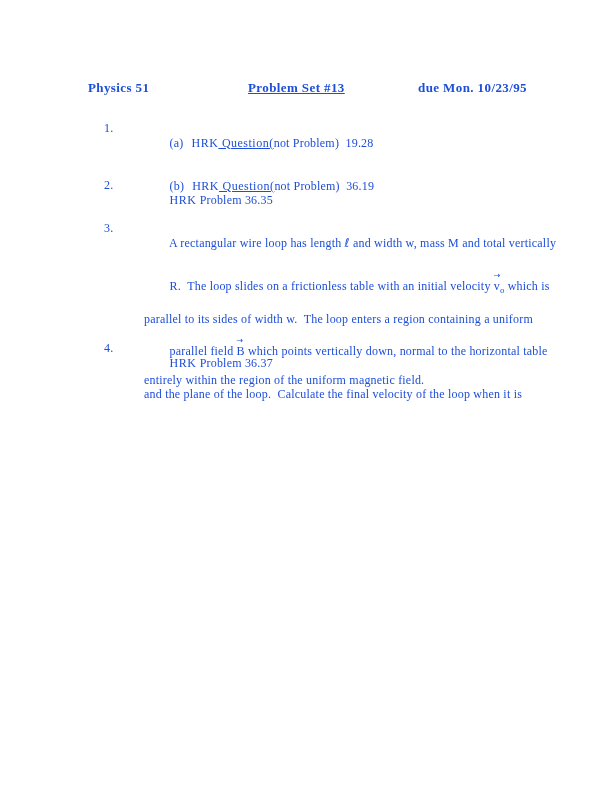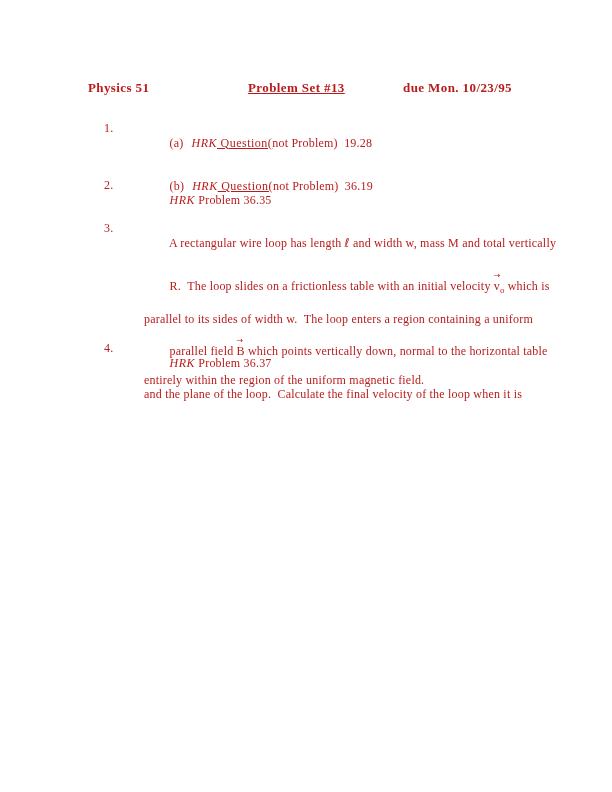--- a/index.html
+++ b/index.html
@@ -4,36 +4,36 @@
 <style>
   html, body { margin: 0; padding: 0; background: #888; }
   .page {
     position: relative;
     width: 612px;
     height: 792px;
     margin: 0 auto;
     background: #ffffff;
     font-family: "Liberation Serif", serif;
     font-size: 12px;
-    color: #b91c1c;
+    color: #1d4ed8;
     letter-spacing: 0.2px;
     overflow: hidden;
   }
   .hdr { position: absolute; top: 80px; font-weight: bold; font-size: 13px; letter-spacing: 0.4px; white-space: pre; }
   .hdr-course { left: 88px; }
   .hdr-title  { left: 248px; text-decoration: underline; }
-  .hdr-due    { left: 403px; }
+  .hdr-due    { left: 418px; }
 
   .item { position: absolute; left: 104px; }
   .item .num { position: absolute; left: 0; top: 0; white-space: pre; }
   .item .content { margin-left: 40px; width: 410px; }
   .line { line-height: 14.5px; white-space: pre; }
   .part-label { display: inline-block; min-width: 13px; margin-right: 8px; }
 
-  .book-italic { font-style: italic; letter-spacing: 0.5px; }
+  .book-italic { letter-spacing: 0.5px; }
   .q-underline { text-decoration: underline; letter-spacing: 0.5px; }
 
   .ell { font-style: italic; font-family: "DejaVu Serif", "DejaVu Sans", serif; }
 
   .vec { position: relative; display: inline-block; white-space: pre; }
   .vec .arr {
     position: absolute;
     left: 0px;
     top: -7px;
     font-size: 8px;

